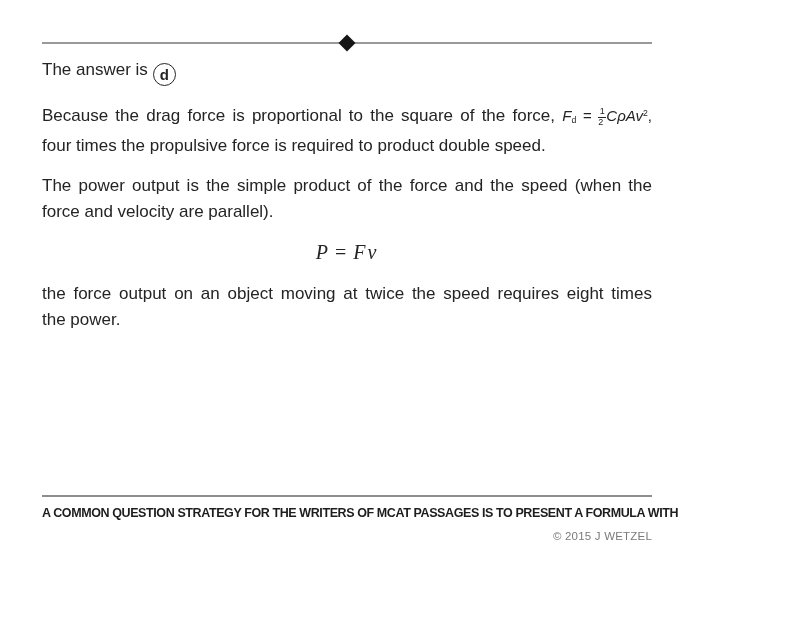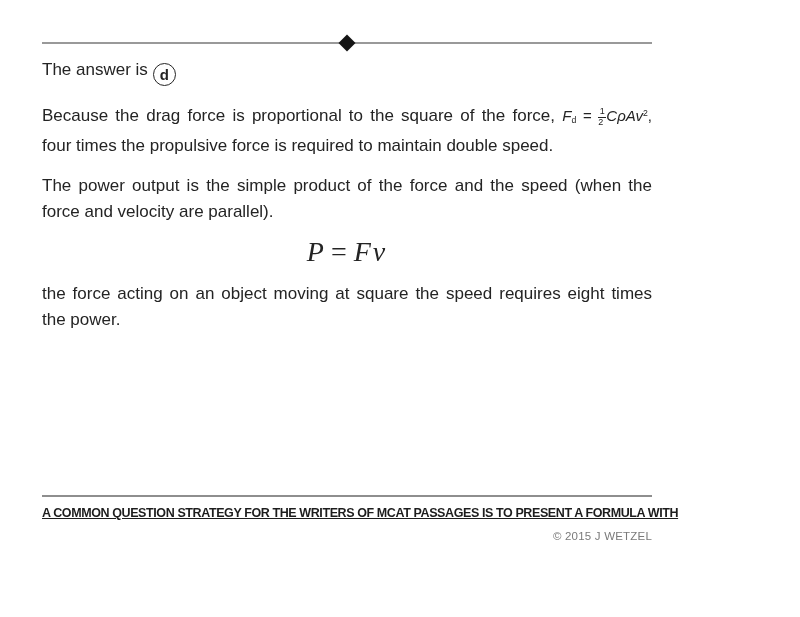--- a/index.html
+++ b/index.html
@@ -48,29 +48,29 @@
   .frac {
     display: inline-block; vertical-align: -0.42em;
     text-align: center; font-size: 0.6em; font-style: normal; line-height: 1.08;
   }
   .frac .num { display: block; border-bottom: 1px solid #242424; padding: 0 1.5px; }
   .frac .den { display: block; }
 
   .display-formula {
     margin-top: 12px; text-align: center;
     font-family: "Liberation Serif", "DejaVu Serif", serif;
-    font-style: italic; font-size: 28px; line-height: 30px;
+    font-style: italic; font-size: 20px; line-height: 30px;
   }
   .display-formula .eq { font-style: normal; margin: 0 7px; }
   .display-formula .rhs { letter-spacing: 2px; }
 
   
   .footer-block { position: absolute; left: 42px; right: 42px; top: 495px; }
   .bottom-rule { height: 1.5px; background: #8e8e8e; }
-  .footer-note { margin-top: 7px; font-size: 12.5px; font-weight: 700; letter-spacing: -0.4px; line-height: 18px; color: #1d1d1d; text-decoration: underline; }
+  .footer-note { margin-top: 7px; font-size: 12.5px; font-weight: 700; letter-spacing: -0.4px; line-height: 18px; color: #1d1d1d; }
   .copyright {
     margin-top: 8px; text-align: right;
     font-size: 11.5px; color: #7a7a7a; letter-spacing: 0.2px;
   }
 </style>
 </head>
 <body>
 
 <div class="page">
   <div class="content">
@@ -82,33 +82,33 @@
 
     <div class="answer"><span>The answer is</span><span class="circled">d</span>
     </div>
 
     <div class="para">
       <div class="jline"><span>Because the drag force is proportional to the square of the force,</span>
         <span class="math"><span>F</span><span class="msub">d</span>
           <span class="up">=</span>
           <span class="frac"><span class="num">1</span><span class="den">2</span></span><span>CρAv</span><span class="msup">2</span><span class="up">,</span></span>
       </div>
-      <div class="lastline">four times the propulsive force is required to maintain double speed.</div>
+      <div class="lastline">four times the propulsive force is required to product double speed.</div>
     </div>
 
     <div class="para">
       <div class="jline">The power output is the simple product of the force and the speed (when the</div>
       <div class="lastline">force and velocity are parallel).</div>
     </div>
 
     <div class="display-formula"><span>P</span><span class="eq">=</span><span class="rhs">Fv</span>
     </div>
 
     <div class="para">
-      <div class="jline">the force acting on an object moving at square the speed requires eight times</div>
+      <div class="jline">the force output on an object moving at twice the speed requires eight times</div>
       <div class="lastline">the power.</div>
     </div>
 
   </div>
 
   <div class="footer-block">
     <div class="bottom-rule"></div>
     <div class="footer-note">
       <div class="jline">A COMMON QUESTION STRATEGY FOR THE WRITERS OF MCAT PASSAGES IS TO PRESENT A FORMULA WITH</div>
     </div>

